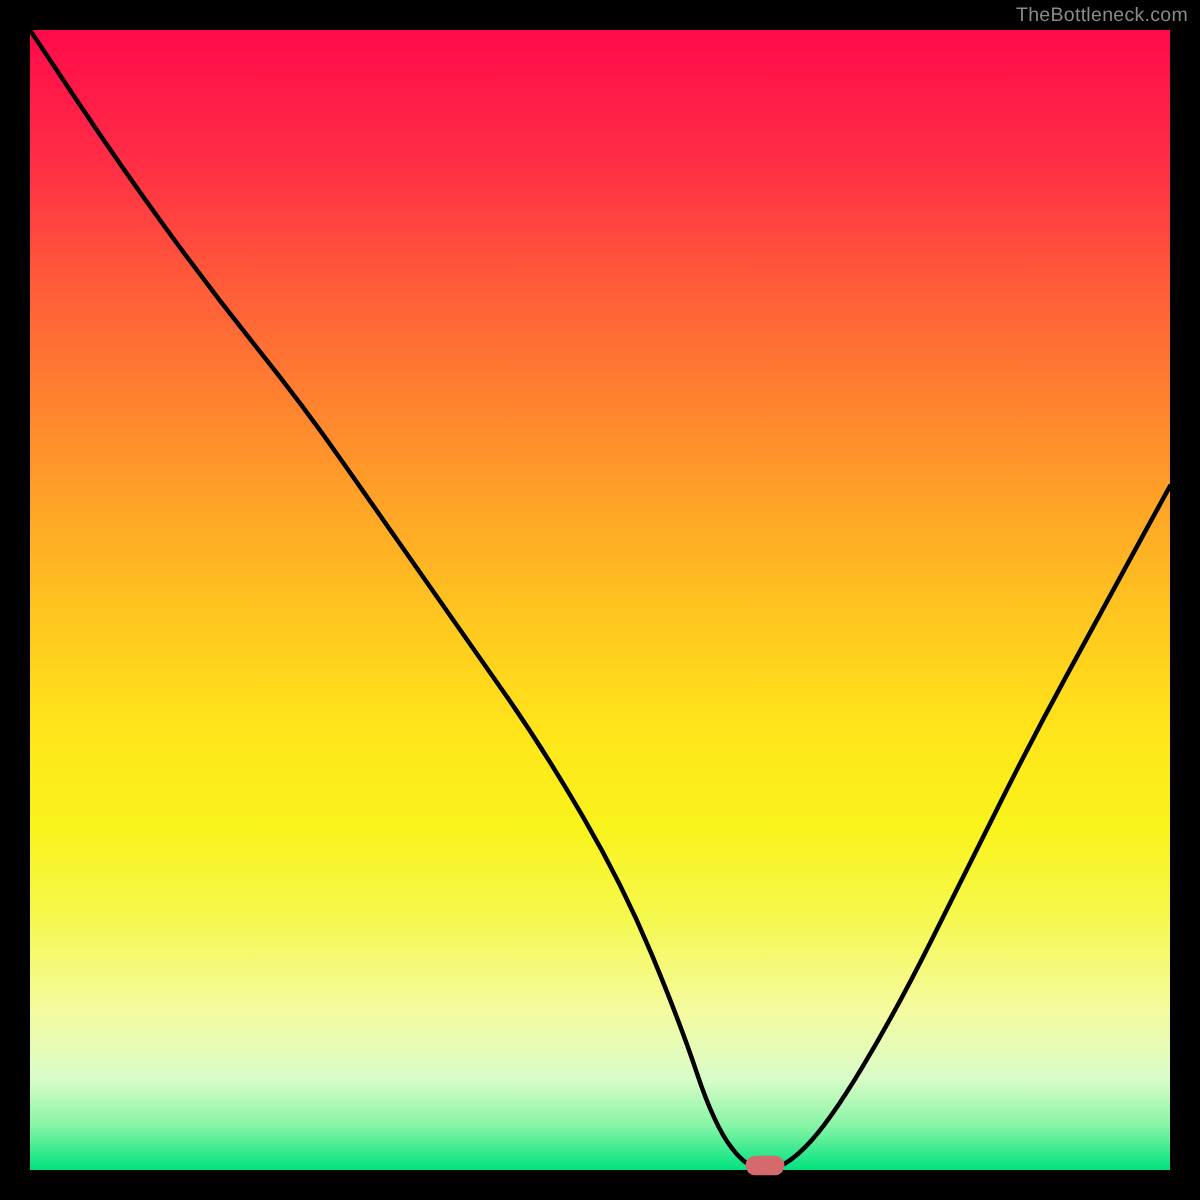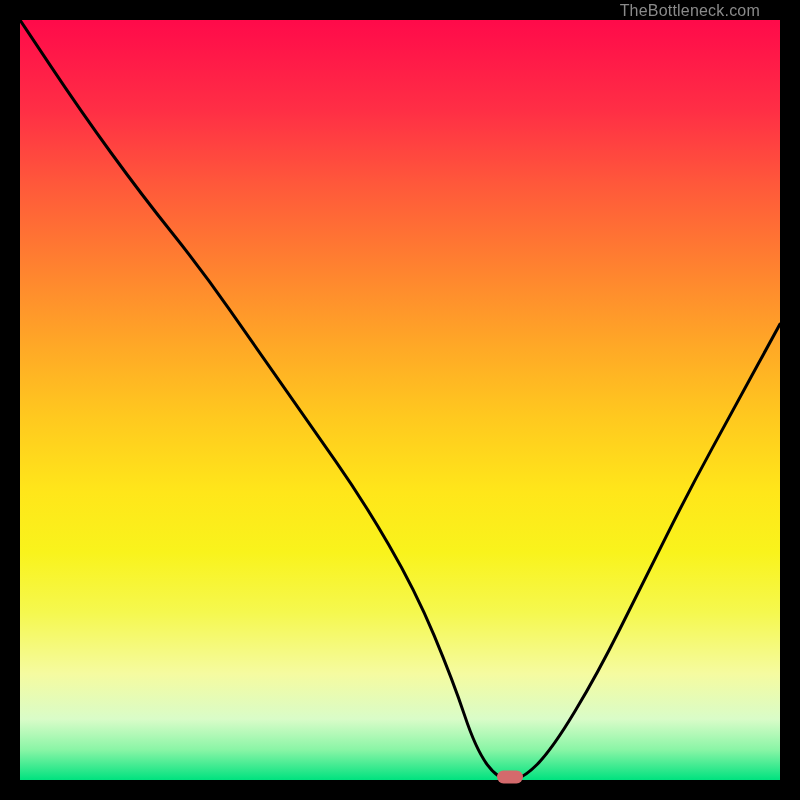--- a/index.html
+++ b/index.html
@@ -36,23 +36,23 @@
       #f5f84f 78%,
       #f5fba0 86%,
       #d9fcc8 92%,
       #8af5a6 96%,
       #00e27f 100%
     );
   }
   .watermark {
     position: absolute;
     top: 2px;
-    right: 40px;
+    right: 8px;
     color: #8a8a8a;
-    font-size: 16px;
+    font-size: 13px;
     font-weight: 500;
     letter-spacing: 0.2px;
     user-select: none;
   }
   .curve-svg {
     position: absolute;
     left: 0;
     top: 0;
     width: 760px;
     height: 760px;

